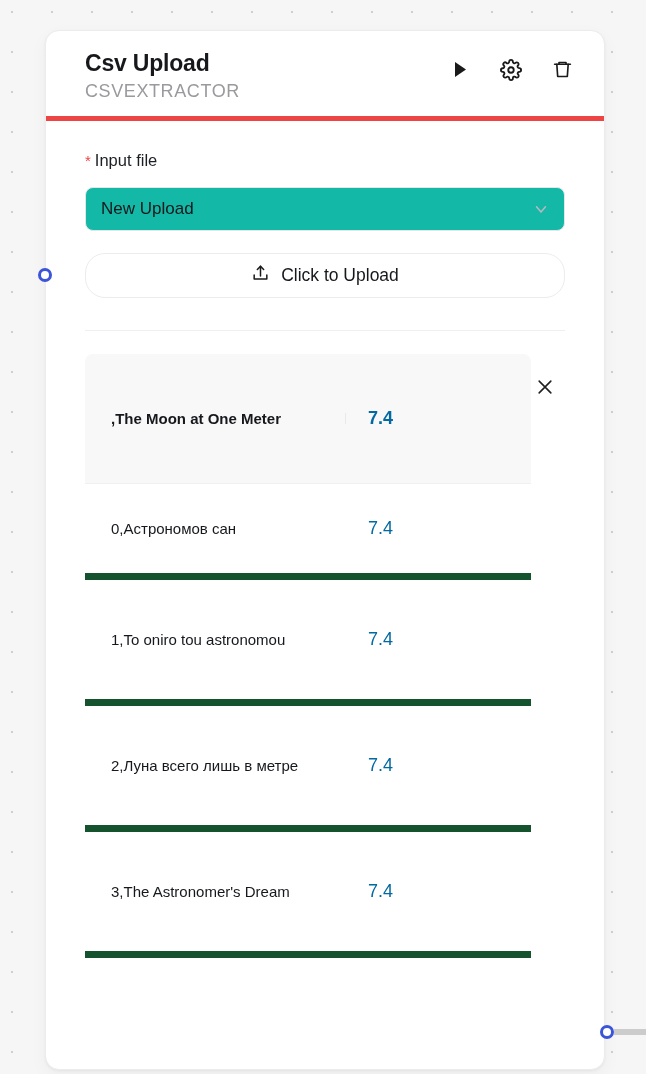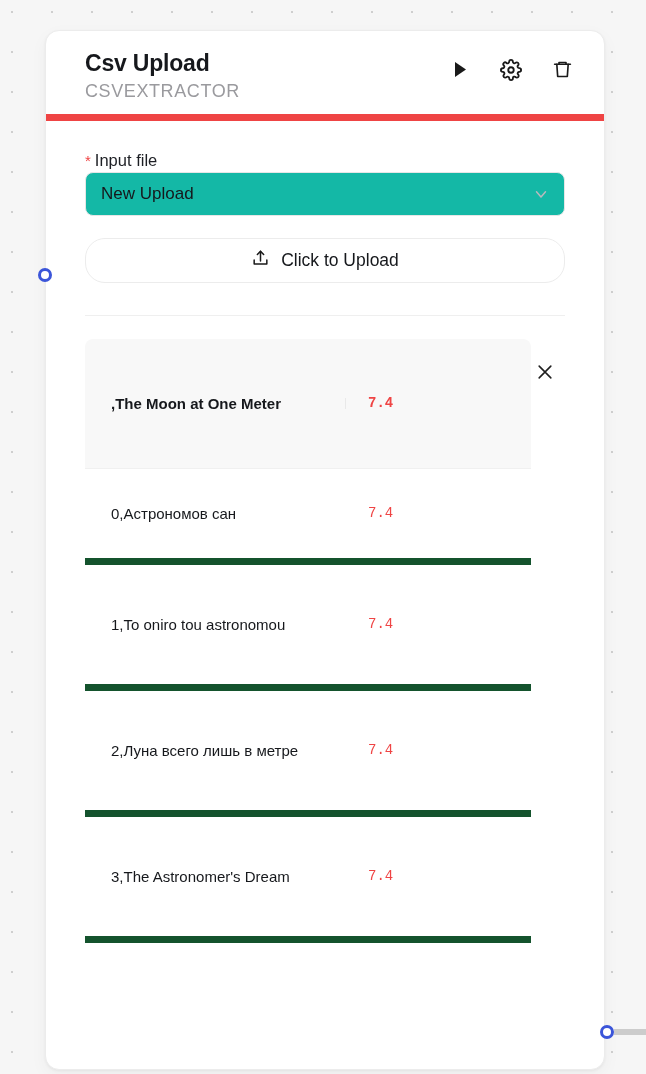--- a/index.html
+++ b/index.html
@@ -37,21 +37,21 @@
     border: 1px solid #ececec;
     box-shadow: 0 1px 3px rgba(0,0,0,0.05), 0 6px 18px rgba(0,0,0,0.04);
     box-sizing: border-box;
     overflow: hidden;
   }
 
   
   .card-header {
     position: relative;
     height: 90px;
-    border-bottom: 7px solid #ef4444;
+    border-bottom: 5px solid #ef4444;
     box-sizing: border-box;
     padding: 18px 30px 0 39px;
   }
   .title {
     font-size: 23px;
     font-weight: bold;
     color: #16181c;
     letter-spacing: -0.2px;
     line-height: 28px;
     margin: 0;
@@ -85,20 +85,21 @@
   }
 
   
   .card-body {
     padding: 28px 39px 0 39px;
   }
   .field-label {
     font-size: 16.5px;
     color: #1d1f24;
     line-height: 22px;
+    margin-bottom: 15px;
   }
   .req-star {
     color: #ef4444;
     margin-right: 4px;
     font-size: 15px;
   }
 
   .select-box {
     position: relative;
     height: 44px;
@@ -210,24 +211,23 @@
     padding: 14px 22px 14px 26px;
     box-sizing: border-box;
     font-size: 15px;
     line-height: 27px;
     color: #16181c;
   }
   .t-cell-val {
     flex: 1;
     padding: 14px 10px 14px 22px;
     box-sizing: border-box;
-    font-size: 14px;
+    font-size: 18px;
     line-height: 27px;
-    color: #ef4444;
-    font-family: Liberation Mono, monospace;
+    color: #0369a1;
   }
 
   
   .handle {
     position: absolute;
     width: 14px;
     height: 14px;
     border-radius: 50%;
     background: #ffffff;
     border: 3.5px solid #3b55d9;

